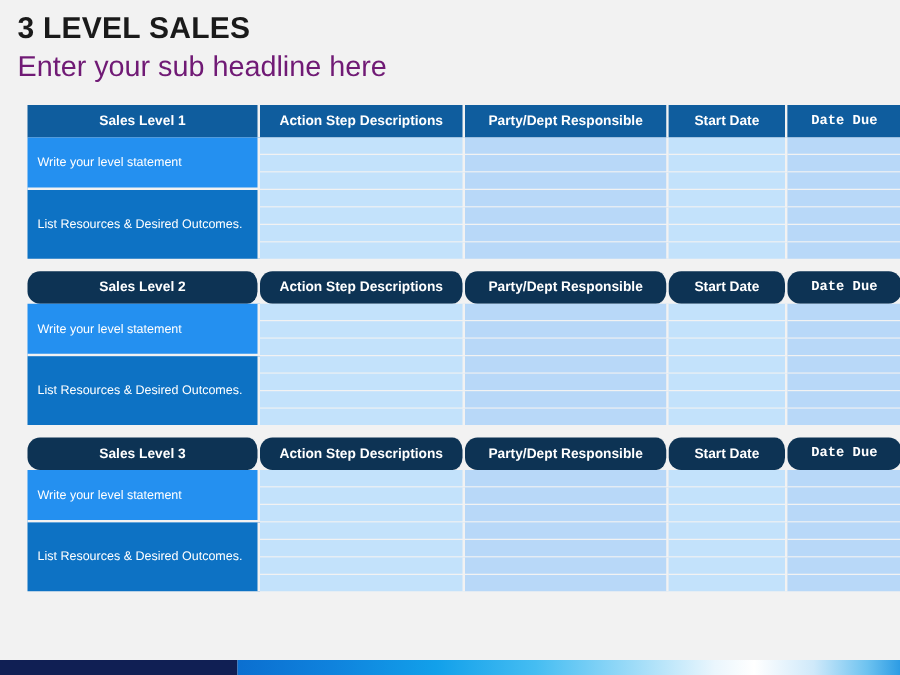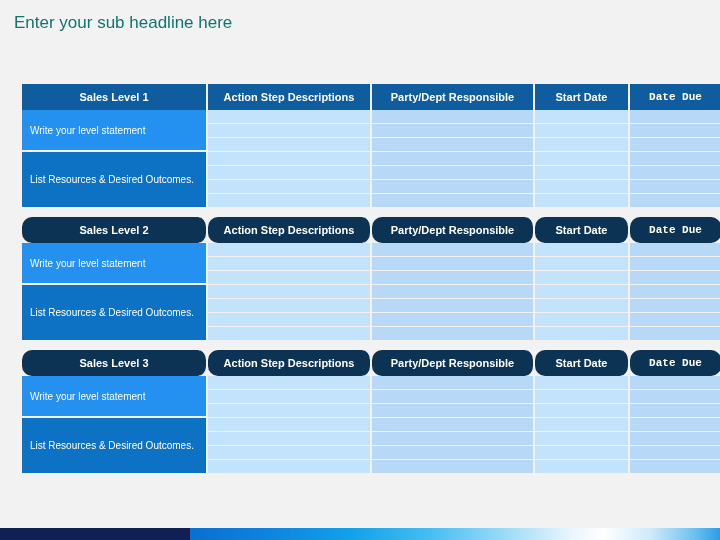--- a/index.html
+++ b/index.html
@@ -24,23 +24,23 @@
   }
   .slide-title {
     font-size: 24px;
     font-weight: bold;
     color: #1a1a1a;
     letter-spacing: 0.2px;
     line-height: 30px;
     margin: 0;
   }
   .slide-subtitle {
-    font-size: 17px;
+    font-size: 23px;
     font-weight: normal;
-    color: #0f766e;
+    color: #701a75;
     line-height: 22px;
     margin: 4px 0 16px 0;
   }
 
   
   .tables-wrap {
     position: absolute;
     left: 22px;
     top: 84px;
     width: 607px;
@@ -131,20 +131,21 @@
        #ffffff 78%,
        #cfe9fa 87%,
        #6ec3f0 95%,
        #2d9ce4 100%);
   }
 </style>
 </head>
 <body>
 
 <div class="slide-header">
+  <h1 class="slide-title">3 LEVEL SALES</h1>
   <h2 class="slide-subtitle">Enter your sub headline here</h2>
 </div>
 
 <div class="tables-wrap">
 
   <table class="level-table hdr-medium">
     <colgroup>
       <col class="col-level">
         <col class="col-action">
         <col class="col-party">

